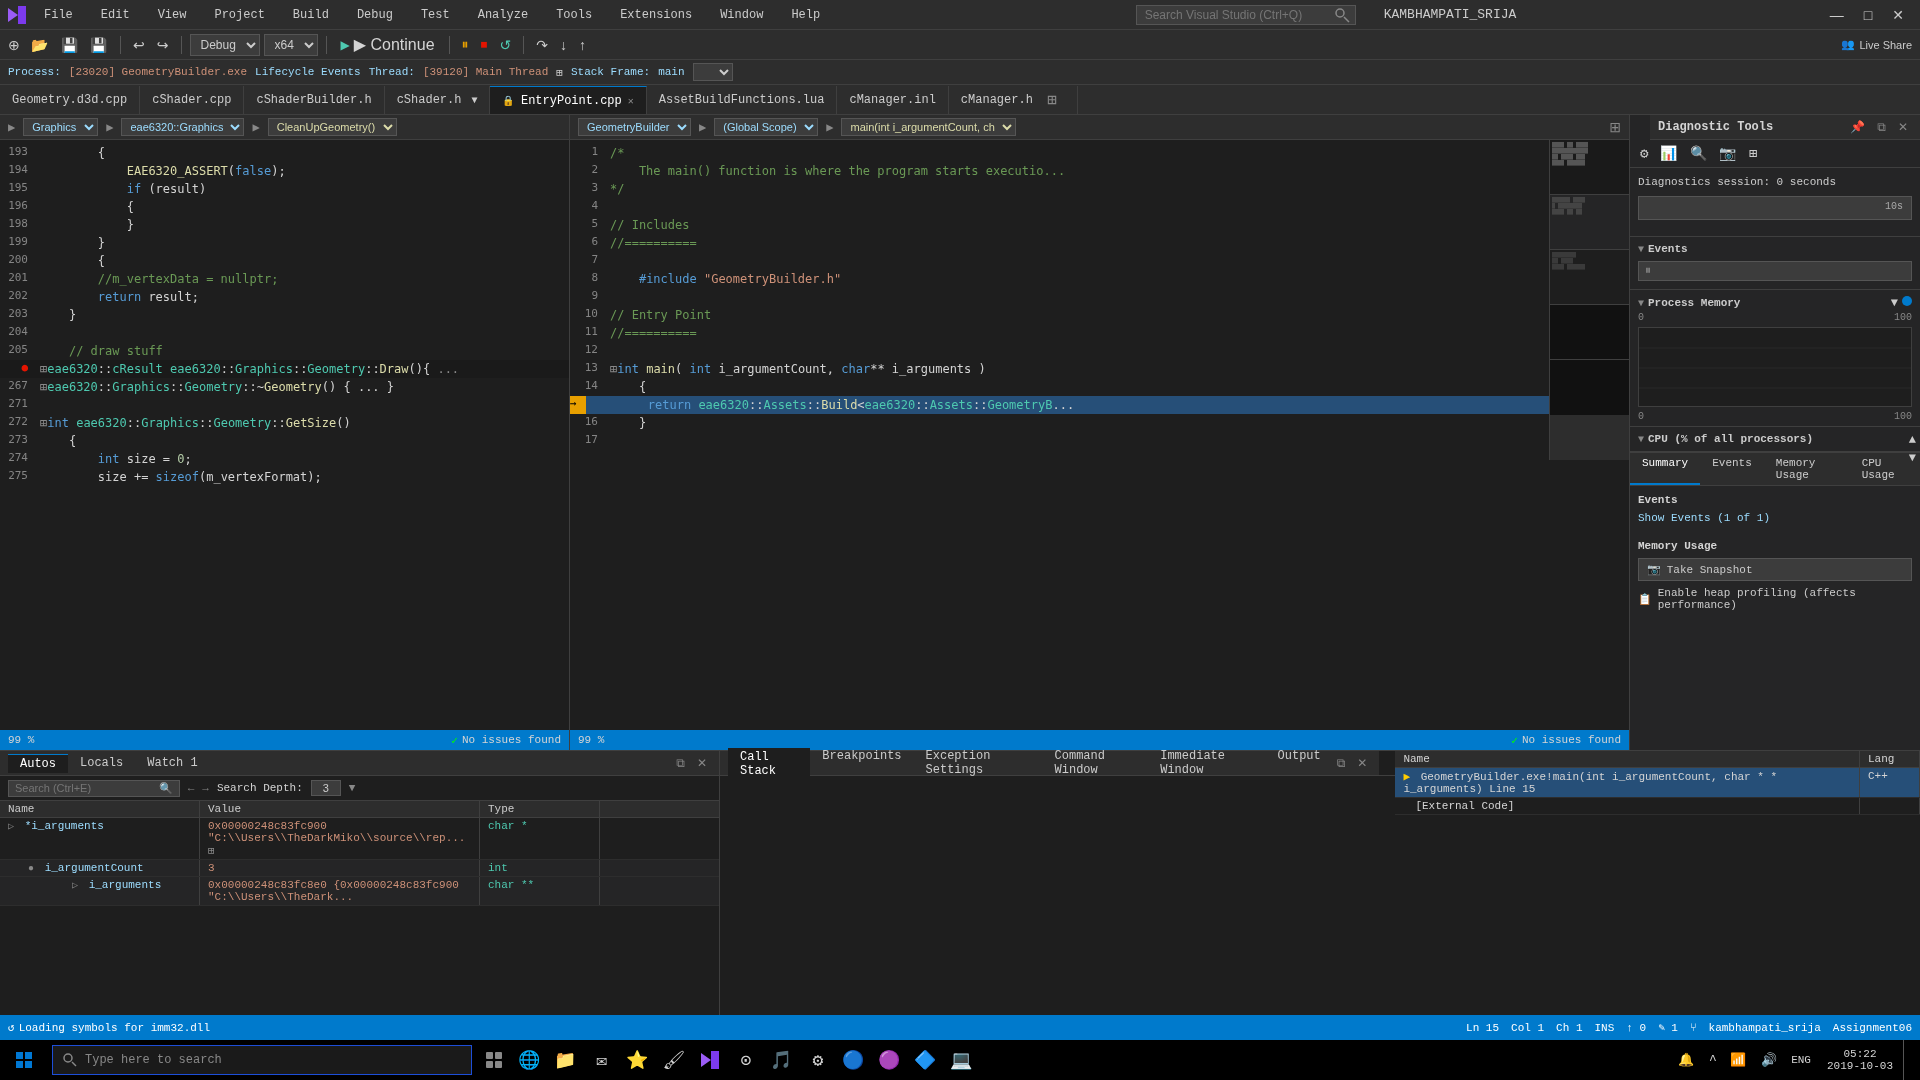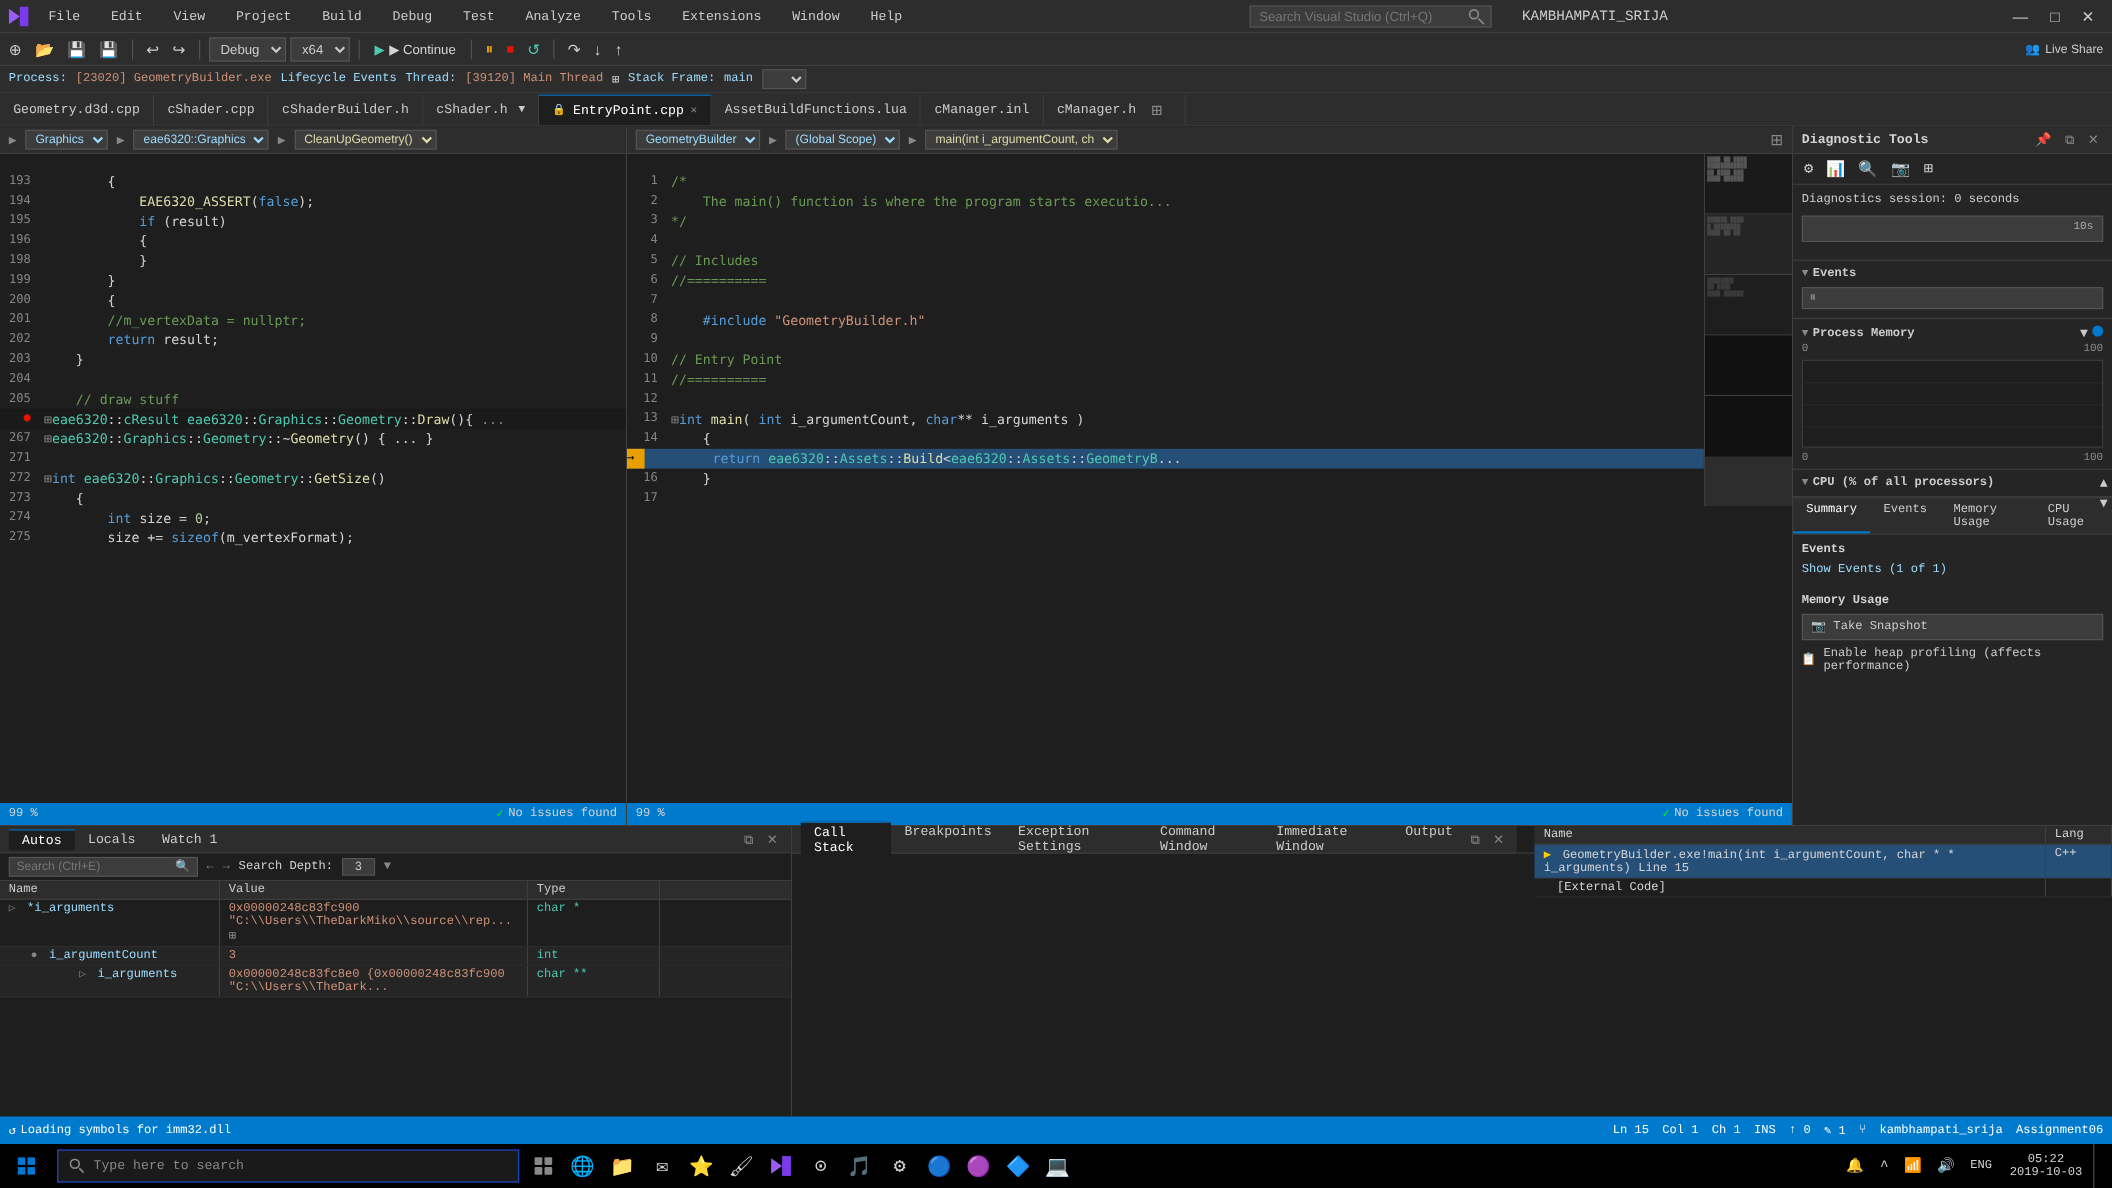--- a/index.html
+++ b/index.html
@@ -39,21 +39,21 @@
     #main-area { display: flex; height: calc(1080px - 30px - 25px - 30px - 25px - 30px - 30px - 25px - 25px); }
 
     
     #left-panel { width: 570px; display: flex; flex-direction: column; background: #1e1e1e; border-right: 1px solid #3f3f3f; }
 
     
     #right-panel { flex: 1; display: flex; flex-direction: column; background: #1e1e1e; border-right: 1px solid #3f3f3f; }
 
     
     #diag-panel { width: 290px; display: flex; flex-direction: column; background: #252526; }
-    #diag-header { height: 25px; background: #2d2d2d; display: flex; align-items: center; justify-content: space-between; padding: 0 8px; border-bottom: 1px solid #3f3f3f; font-size: 12px; font-weight: bold; }
+    #diag-header { height: 25px; background: #2d2d2d; display: flex; align-items: center; justify-content: space-between; padding: 0 8px; border-bottom: 1px solid #3f3f3f; font-size: 12px; font-weight: bold; margin-left: 20px; }
     #diag-toolbar { height: 28px; background: #252526; display: flex; align-items: center; padding: 0 6px; gap: 4px; border-bottom: 1px solid #3f3f3f; }
     .diag-icon { font-size: 14px; cursor: pointer; color: #ccc; padding: 2px 4px; }
     .diag-session { font-size: 11px; color: #ccc; margin-bottom: 8px; }
     .diag-timeline { height: 24px; background: #3c3c3c; margin-bottom: 8px; position: relative; border: 1px solid #555; }
     .timeline-label { position: absolute; top: 4px; right: 8px; font-size: 10px; color: #aaa; }
     .diag-section-header { display: flex; align-items: center; gap: 4px; font-size: 11px; color: #ccc; padding: 2px 0; cursor: pointer; }
     .section-arrow { font-size: 10px; }
     .section-title { font-weight: bold; }
     .section-controls { margin-left: auto; display: flex; gap: 4px; }
     .filter-icon { font-size: 12px; cursor: pointer; }
@@ -67,21 +67,21 @@
     .diag-tab.active { color: #fff; border-bottom: 2px solid #007acc; }
     .events-section { padding: 8px; font-size: 11px; }
     .show-events { color: #9cdcfe; cursor: pointer; }
     .memory-usage-section { padding: 8px; font-size: 11px; }
     .mu-title { font-weight: bold; margin-bottom: 6px; }
     .snapshot-btn { display: flex; align-items: center; gap: 6px; padding: 4px 8px; background: #3c3c3c; border: 1px solid #555; cursor: pointer; color: #ccc; font-size: 11px; margin-bottom: 6px; }
     .heap-profiling { display: flex; align-items: center; gap: 6px; font-size: 11px; color: #ccc; }
     .scroll-arrow { color: #ccc; font-size: 12px; cursor: pointer; }
     
     
-    .code-area { padding: 16px 0; font-size: 12px; line-height: 1.5; font-family: 'Consolas', monospace; }
+    .code-area { padding: 4px 0; font-size: 12px; line-height: 1.5; font-family: 'Consolas', monospace; }
     .code-line { display: flex; min-height: 18px; }
     .line-num { width: 40px; text-align: right; padding-right: 12px; color: #858585; user-select: none; font-size: 11px; flex-shrink: 0; }
     .line-content { flex: 1; white-space: pre; color: #d4d4d4; }
     .kw { color: #569cd6; }
     .str { color: #ce9178; }
     .cmt { color: #6a9955; }
     .fn { color: #dcdcaa; }
     .type { color: #4ec9b0; }
     .num { color: #b5cea8; }
     .line-active { background: #264f78; }
@@ -189,21 +189,21 @@
   <div class="tb-sep"></div>
   <select class="tb-dropdown">
     <option>Debug</option>
   </select>
   <select class="tb-dropdown">
     <option>x64</option>
   </select>
   <div class="tb-sep"></div>
   <button class="continue-btn">
     <span style="color:#4ec9b0;">▶</span>
-    <span style="color:#d4d4d4;font-size:12px;">▶ Continue</span>
+    <span style="color:#d4d4d4;font-size:16px;">▶ Continue</span>
   </button>
   <div class="tb-sep"></div>
   <button class="tb-btn" style="color:#e8a000;">⏸</button>
   <button class="tb-btn" style="color:#e51400;">⏹</button>
   <button class="tb-btn" style="color:#4ec9b0;">↺</button>
   <div class="tb-sep"></div>
   <button class="tb-btn">↷</button>
   <button class="tb-btn">↓</button>
   <button class="tb-btn">↑</button>
   <div style="flex:1"></div>

